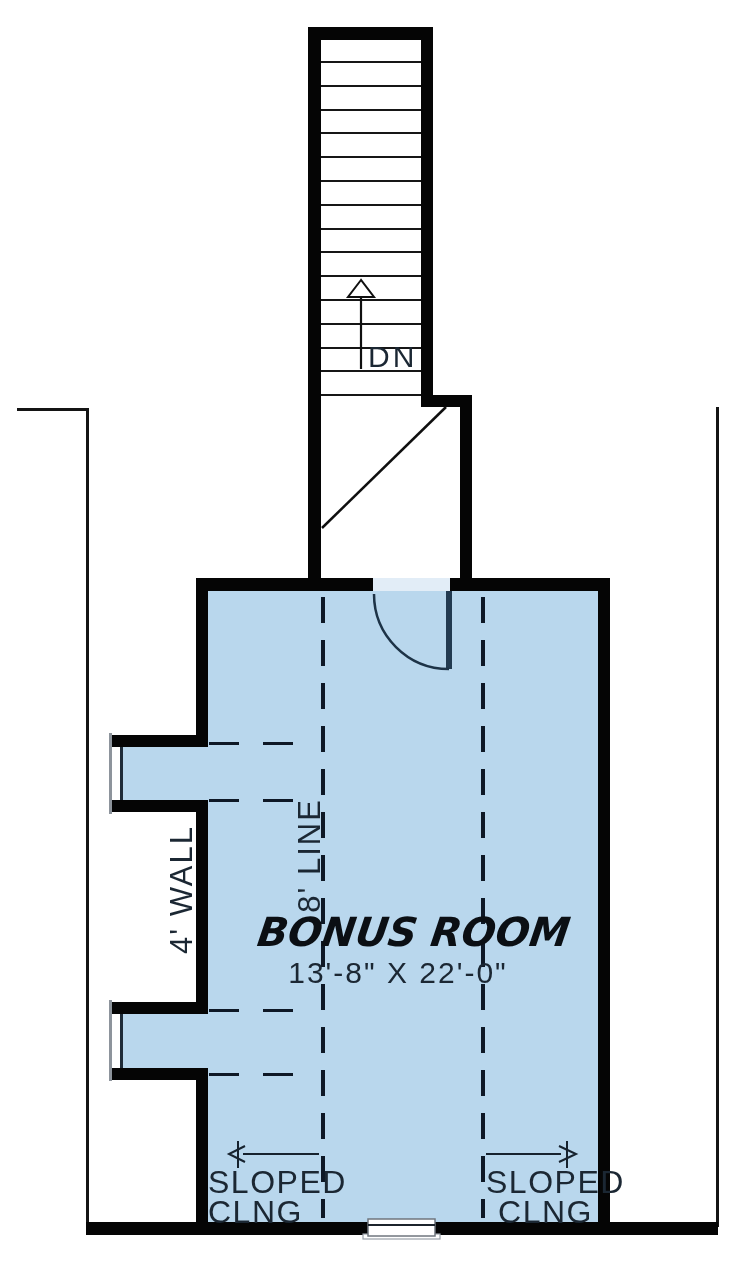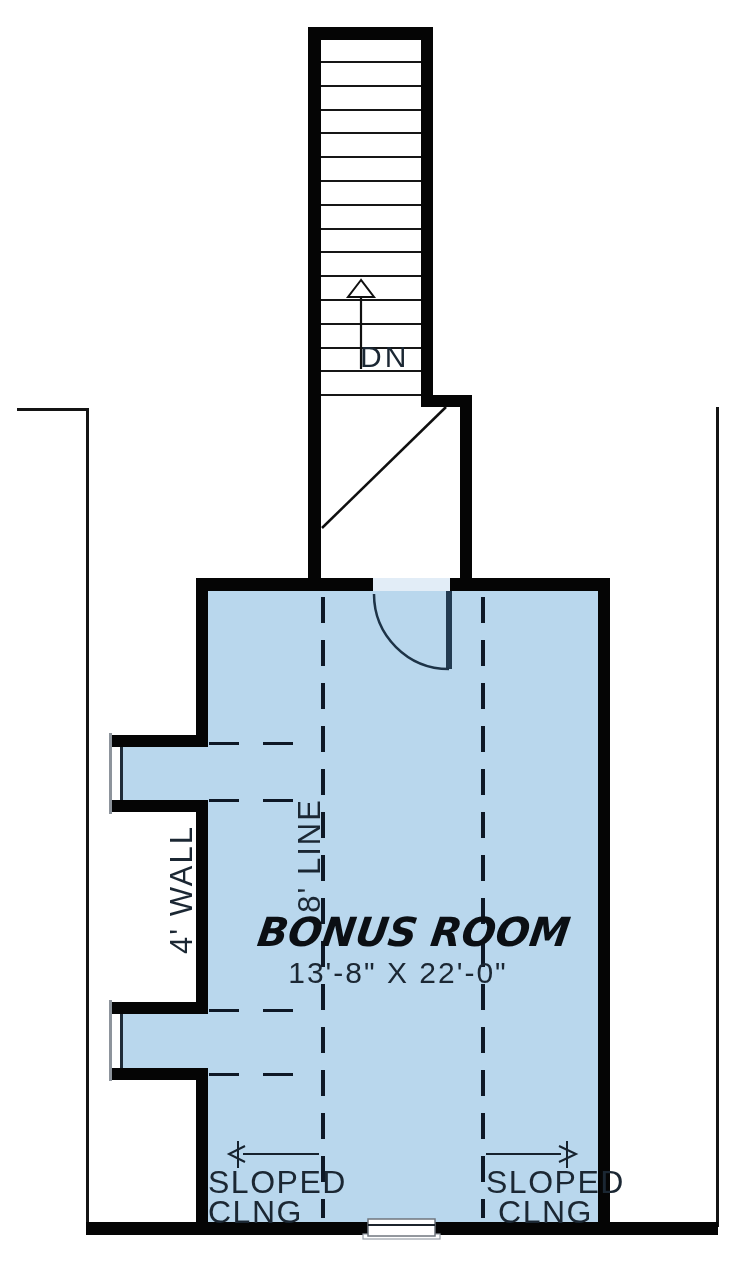--- a/index.html
+++ b/index.html
@@ -107,21 +107,21 @@
 
     <line x1="486" y1="1154" x2="561" y2="1154" stroke="#16222e" stroke-width="2"></line>
     <path d="M 559 1146 L 576 1154 L 559 1162" fill="none" stroke="#16222e" stroke-width="2"></path>
     <line x1="567" y1="1141" x2="567" y2="1168" stroke="#16222e" stroke-width="2"></line>
 
     <rect x="363" y="1234" width="77" height="5" fill="#ffffff" stroke="#9aa1a8" stroke-width="1.2"></rect>
     <rect x="368" y="1219" width="67" height="17" fill="#ffffff" stroke="#6f767e" stroke-width="1.5"></rect>
     <line x1="368" y1="1225" x2="435" y2="1225" stroke="#1c242c" stroke-width="2"></line>
   </svg>
 
-  <div class="arch small" style="left:360px;top:342px;letter-spacing:3px;">DN</div>
+  <div class="arch small" style="left:368px;top:342px;letter-spacing:3px;">DN</div>
 
   <div class="script" style="left:258px;top:912px;width:282px;text-align:center;">BONUS ROOM</div>
   <div class="arch small" style="left:248px;top:958px;width:300px;text-align:center;letter-spacing:2px;">13'-8" X 22'-0"</div>
 
   <div class="arch rot" style="left:239px;top:840px;width:140px;font-size:31px;letter-spacing:2px;">8' LINE</div>
   <div class="arch rot" style="left:106px;top:874px;width:150px;font-size:31px;letter-spacing:2px;">4' WALL</div>
 
   <div class="arch" style="left:208px;top:1166px;">SLOPED</div>
   <div class="arch" style="left:208px;top:1196px;">CLNG</div>
 

